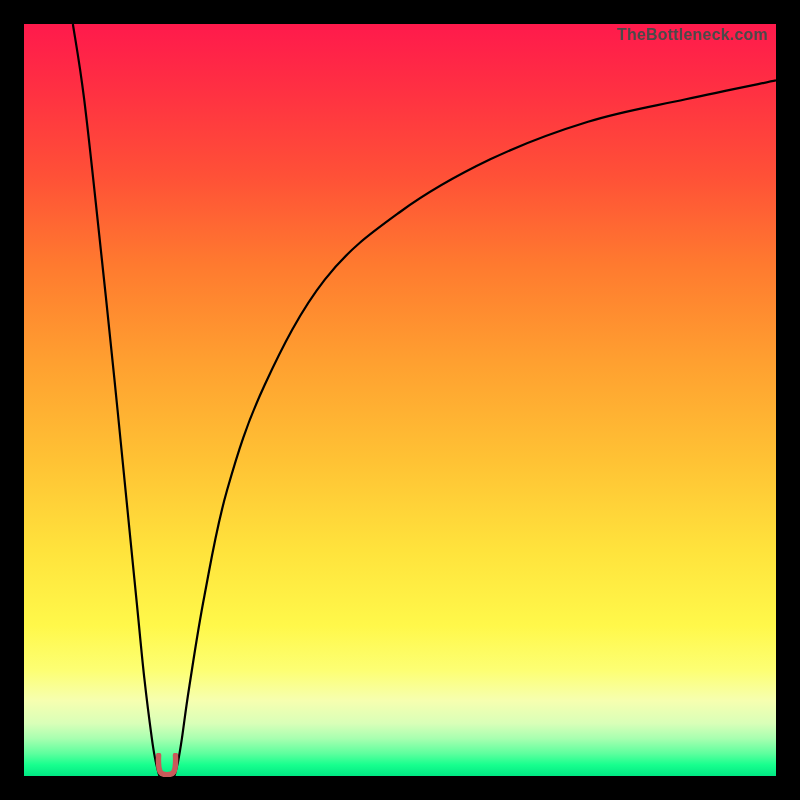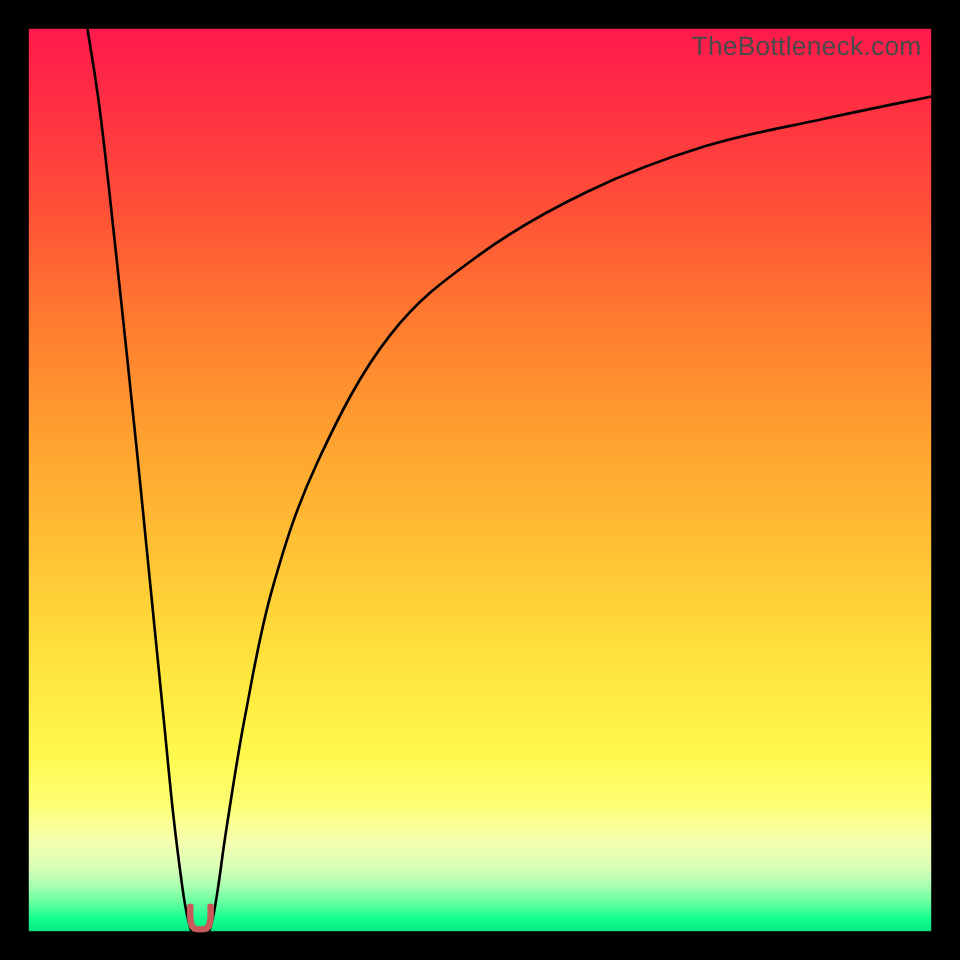--- a/index.html
+++ b/index.html
@@ -33,22 +33,22 @@
       #5eff9e 97%,
       #18ff8e 98.5%,
       #00e883 100%
     );
   }
   .watermark {
     position: absolute;
     top: 2px;
     right: 8px;
     color: #4a4a4a;
-    font-size: 22px;
-    font-weight: 400;
+    font-size: 16px;
+    font-weight: 700;
     letter-spacing: 0.2px;
     z-index: 10;
   }
   svg.curve {
     position: absolute;
     left: 0;
     top: 0;
     width: 752px;
     height: 752px;
     z-index: 5;

